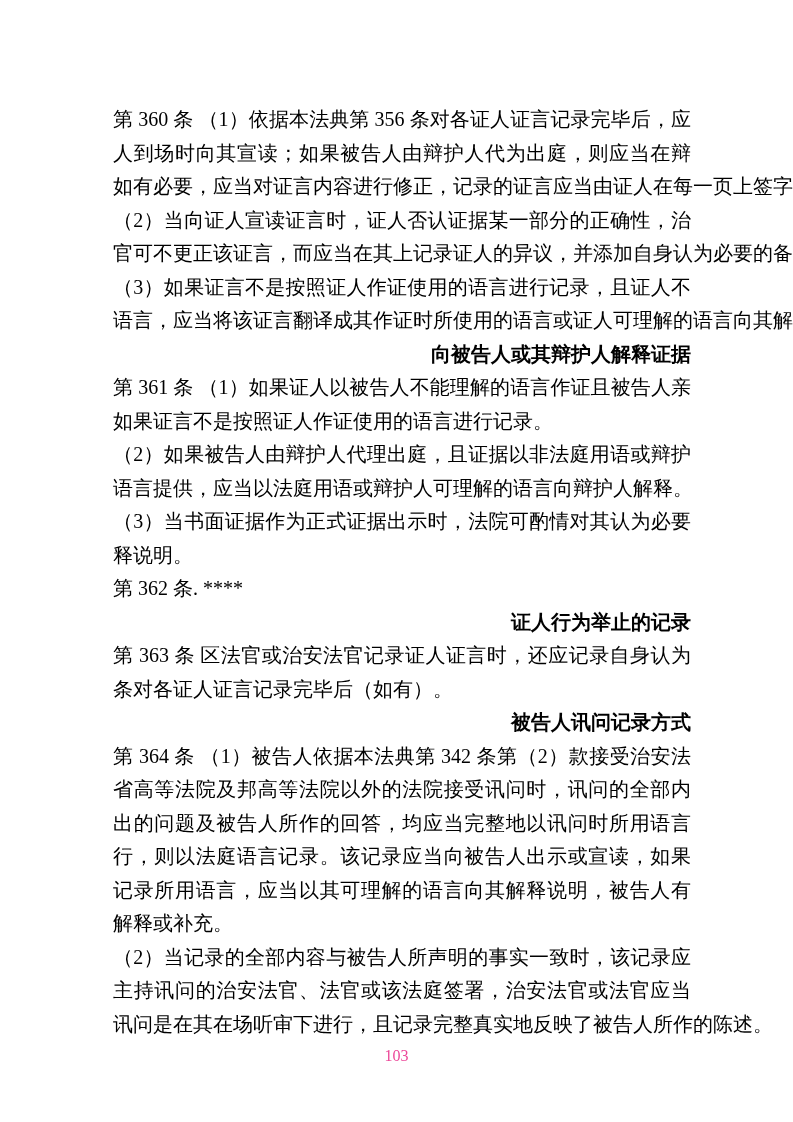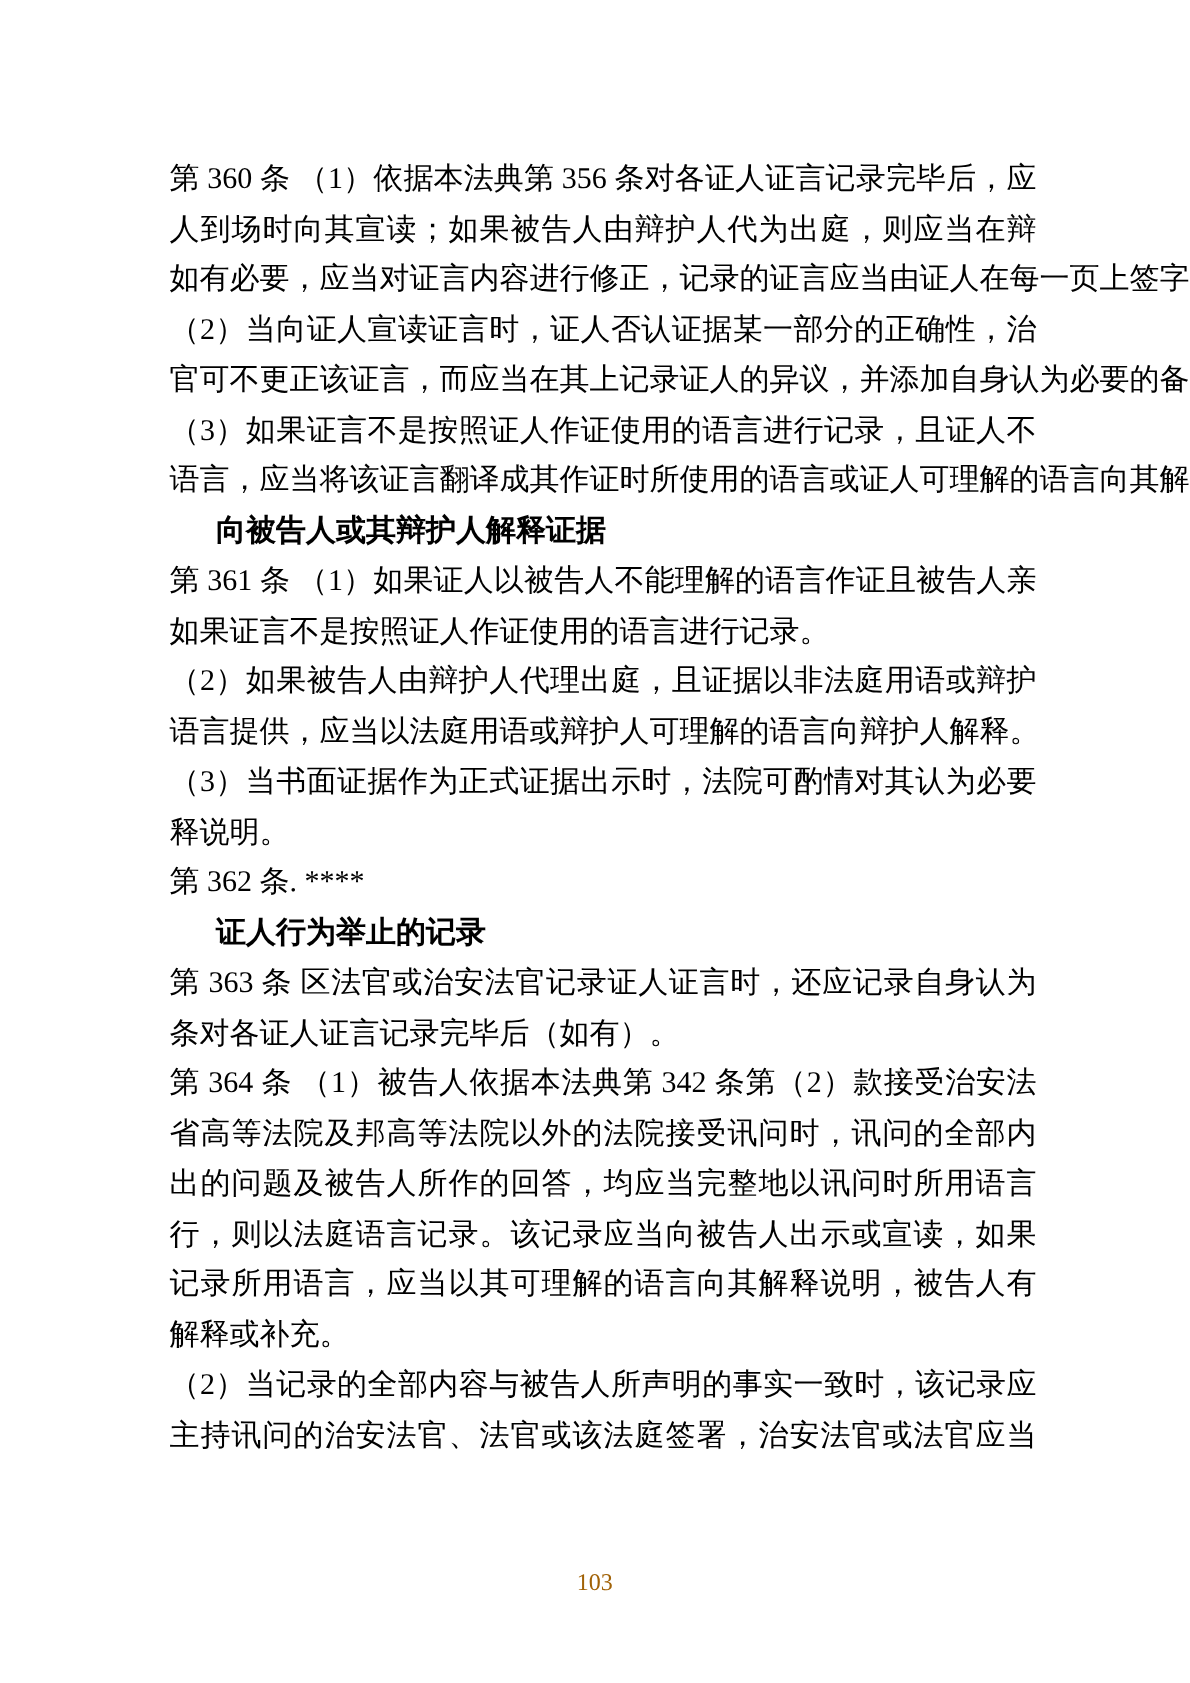--- a/index.html
+++ b/index.html
@@ -37,30 +37,31 @@
   .line.justify {
     white-space: normal;
     text-align: justify;
     text-align-last: justify;
     overflow: hidden;
   }
   .block.heading .line {
     font-weight: bold;
     padding-left: 31px;
     white-space: nowrap;
+    text-align: right;
   }
   .page-number {
     position: absolute;
     top: 1045px;
     left: 0;
     width: 100%;
     text-align: center;
     font-size: 16px;
     line-height: 22px;
-    color: #a16207;
+    color: #ec4899;
   }
 </style>
 </head>
 <body>
 
 <div class="page">
   <div class="text-block">
       <div class="block paragraph">
         <div class="line justify">第 360 条 （1）依据本法典第 356 条对各证人证言记录完毕后，应当在被告人本</div>
         <div class="line justify">人到场时向其宣读；如果被告人由辩护人代为出庭，则应当在辩护人到场时宣读。</div>
@@ -92,27 +93,31 @@
       <div class="block paragraph">
         <div class="line">第 362 条. ****</div>
       </div>
       <div class="block heading">
         <div class="line">证人行为举止的记录</div>
       </div>
       <div class="block paragraph">
         <div class="line justify">第 363 条 区法官或治安法官记录证人证言时，还应记录自身认为该证人接受询</div>
         <div class="line">条对各证人证言记录完毕后（如有）。</div>
       </div>
+      <div class="block heading">
+        <div class="line">被告人讯问记录方式</div>
+      </div>
       <div class="block paragraph">
         <div class="line justify">第 364 条 （1）被告人依据本法典第 342 条第（2）款接受治安法官讯问，或在</div>
         <div class="line justify">省高等法院及邦高等法院以外的法院接受讯问时，讯问的全部内容，包括向其提</div>
         <div class="line justify">出的问题及被告人所作的回答，均应当完整地以讯问时所用语言记录，如果不可</div>
         <div class="line justify">行，则以法庭语言记录。该记录应当向被告人出示或宣读，如果被告人无法理解</div>
         <div class="line justify">记录所用语言，应当以其可理解的语言向其解释说明，被告人有权对其回答进行</div>
         <div class="line">解释或补充。</div>
       </div>
       <div class="block paragraph">
         <div class="line justify">（2）当记录的全部内容与被告人所声明的事实一致时，该记录应当由被告人及</div>
         <div class="line justify">主持讯问的治安法官、法官或该法庭签署，治安法官或法官应当亲笔签名，证明</div>
+        <div class="line">讯问是在其在场听审下进行，且记录完整真实地反映了被告人所作的陈述。</div>
       </div>
     </div>
   <div class="page-number">103</div>
 </div>
 
 </body></html>

